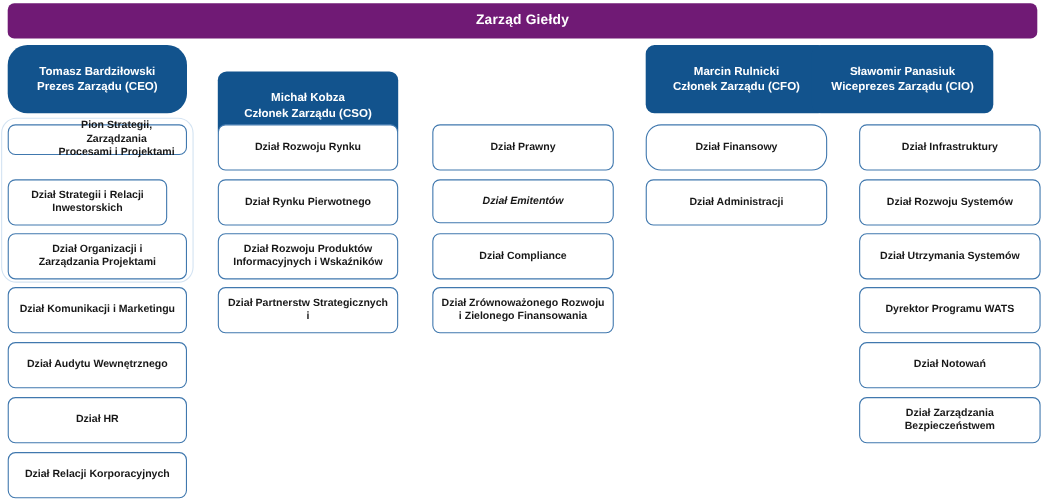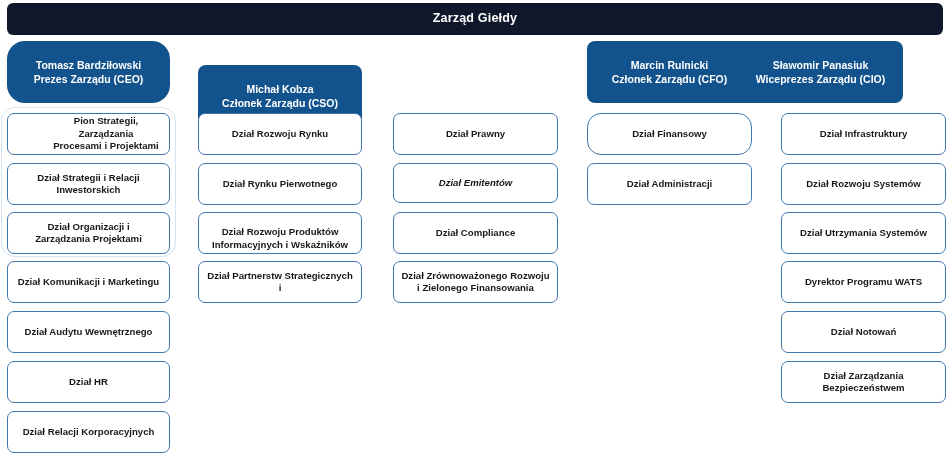--- a/index.html
+++ b/index.html
@@ -20,21 +20,21 @@
     overflow: hidden;
   }
 
   
   .board-bar {
     position: absolute;
     left: 7px;
     top: 3px;
     width: 936px;
     height: 32px;
-    background: #0f172a;
+    background: #701a75;
     border-radius: 6px;
     display: flex;
     align-items: center;
     justify-content: center;
     box-sizing: border-box;
   }
   .board-bar-title {
     color: #ffffff;
     font-size: 12.5px;
     font-weight: bold;
@@ -128,27 +128,27 @@
       <div class="exec-box" style="left: 738px; width: 165px;">
         <div class="exec-line">Sławomir Panasiuk</div>
         <div class="exec-line">Wiceprezes Zarządu (CIO)</div>
       </div>
     </div>
 
   <div class="group-wrap" id="group-wrap" style="left: 1px; top: 107px; width: 175px; height: 150px;"></div>
 
   <div id="unit-columns">
       <div>
-        <div class="unit-box" style="left: 7px; width: 163px; top: 113px; height: 42px; padding-left: 42px;">
+        <div class="unit-box" style="left: 7px; width: 163px; top: 113px; height: 28px; padding-left: 42px;">
           <div class="unit-label">
             <div>Pion Strategii, Zarządzania</div>
             <div>Procesami i Projektami</div>
           </div>
         </div>
-        <div class="unit-box" style="left: 7px; width: 163px; top: 163px; height: 42px;">
+        <div class="unit-box" style="left: 7px; width: 145px; top: 163px; height: 42px;">
           <div class="unit-label">
             <div>Dział Strategii i Relacji</div>
             <div>Inwestorskich</div>
           </div>
         </div>
         <div class="unit-box" style="left: 7px; width: 163px; top: 212px; height: 42px;">
           <div class="unit-label">
             <div>Dział Organizacji i</div>
             <div>Zarządzania Projektami</div>
           </div>
@@ -178,21 +178,21 @@
         <div class="unit-box" style="left: 198px; width: 164px; top: 113px; height: 42px;">
           <div class="unit-label">
             <div>Dział Rozwoju Rynku</div>
           </div>
         </div>
         <div class="unit-box" style="left: 198px; width: 164px; top: 163px; height: 42px;">
           <div class="unit-label">
             <div>Dział Rynku Pierwotnego</div>
           </div>
         </div>
-        <div class="unit-box" style="left: 198px; width: 164px; top: 212px; height: 42px; align-items: flex-end;">
+        <div class="unit-box" style="left: 198px; width: 164px; top: 212px; height: 42px;">
           <div class="unit-label">
             <div>Dział Rozwoju Produktów</div>
             <div>Informacyjnych i Wskaźników</div>
           </div>
         </div>
         <div class="unit-box" style="left: 198px; width: 164px; top: 261px; height: 42px;">
           <div class="unit-label">
             <div>Dział Partnerstw Strategicznych i</div>
           </div>
         </div>

